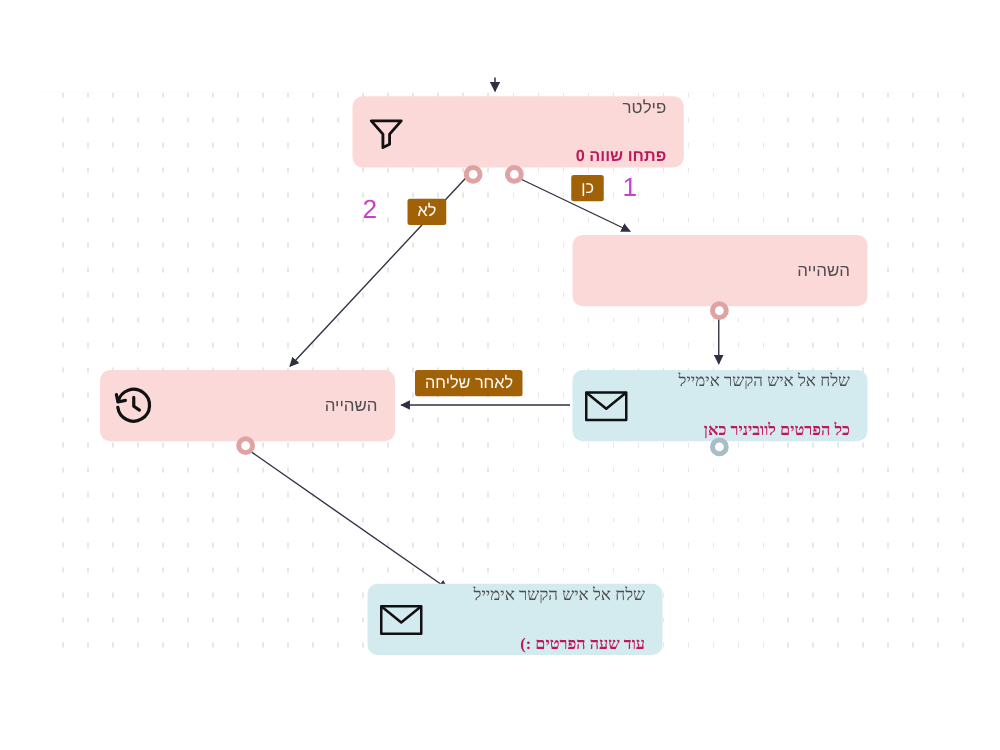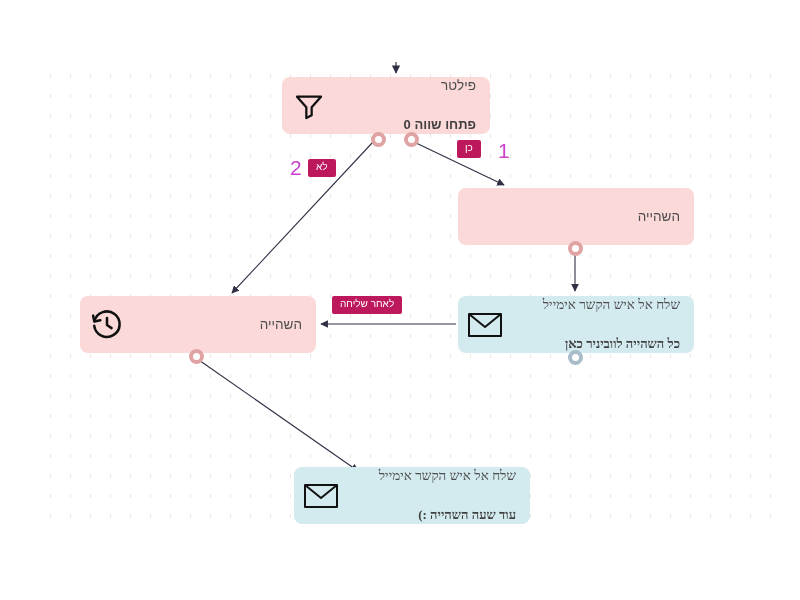--- a/index.html
+++ b/index.html
@@ -84,42 +84,42 @@
   }
   .node-title {
     font-size: 13.5px;
     font-weight: 400;
     color: #4d4d4d;
     white-space: nowrap;
   }
   .node-sub {
     font-size: 13px;
     font-weight: bold;
-    color: #404040;
+    color: #be185d;
     white-space: nowrap;
     margin-top: 20px;
   }
   
   .handle {
     position: absolute;
     width: 15px;
     height: 15px;
     border-radius: 50%;
     box-sizing: border-box;
     background: #ffffff;
   }
   .handle.pink { border: 4px solid #e0a3a3; }
   .handle.blue { border: 4px solid #a8bcc9; }
 
   
   .edge-label {
     position: absolute;
-    background: #be185d;
+    background: #a16207;
     color: #ffffff;
-    font-size: 10px;
+    font-size: 13px;
     padding: 2px 8px 3px 8px;
     border-radius: 2px;
     white-space: nowrap;
     direction: rtl;
     line-height: 1.25;
   }
   .branch-num {
     position: absolute;
     color: #cc3fcc;
     font-size: 21px;
@@ -162,21 +162,21 @@
 
     <g>
       <path d="M 456 324 L 321 324" stroke="#2f3044" stroke-width="1.1" fill="none" marker-end="url(#arrow)"></path>
     </g>
 
     <g>
       <path d="M 196 358 L 358 471" stroke="#2f3044" stroke-width="1.1" fill="none" marker-end="url(#arrow)"></path>
     </g>
   </svg>
 
-  <div class="node pink" style="left:282px; top:77px; width:208px; height:57px;">
+  <div class="node pink" style="left:282px; top:77px; width:265px; height:57px;">
     <div class="node-icon">
       <svg width="32" height="32" viewBox="0 0 24 24" fill="none" stroke="#111111" stroke-width="1.7" stroke-linecap="round" stroke-linejoin="round">
         <path d="M3 5 h18 l-7 8 v6 l-4 2 v-8 z"></path>
       </svg>
     </div>
     <div class="node-text">
       <div class="node-title">פילטר</div>
       <div class="node-sub">פתחו שווה 0</div>
     </div>
   </div>
@@ -189,21 +189,21 @@
 
   <div class="node teal" style="left:458px; top:296px; width:236px; height:57px;">
     <div class="node-icon">
       <svg width="36" height="28" viewBox="0 0 36 28" fill="none" stroke="#111111" stroke-width="2" stroke-linejoin="round">
         <rect x="2" y="3" width="32" height="22"></rect>
         <path d="M2 3 L18 16 L34 3"></path>
       </svg>
     </div>
     <div class="node-text">
       <div class="node-title">שלח אל איש הקשר אימייל</div>
-      <div class="node-sub">כל השהייה לווביניר כאן</div>
+      <div class="node-sub">כל הפרטים לווביניר כאן</div>
     </div>
   </div>
 
   <div class="node pink" style="left:80px; top:296px; width:236px; height:57px;">
     <div class="node-icon">
       <svg width="34" height="34" viewBox="0 0 24 24" fill="none" stroke="#111111" stroke-width="1.8" stroke-linecap="round" stroke-linejoin="round">
         <path d="M3.2 9.2 A9 9 0 1 1 3 12.6"></path>
         <path d="M2.2 5.4 L3.1 9.6 L7.3 8.7"></path>
         <path d="M12 7 V12 L15.2 14.2"></path>
       </svg>
@@ -215,30 +215,30 @@
 
   <div class="node teal" style="left:294px; top:467px; width:236px; height:57px;">
     <div class="node-icon">
       <svg width="36" height="28" viewBox="0 0 36 28" fill="none" stroke="#111111" stroke-width="2" stroke-linejoin="round">
         <rect x="2" y="3" width="32" height="22"></rect>
         <path d="M2 3 L18 16 L34 3"></path>
       </svg>
     </div>
     <div class="node-text">
       <div class="node-title">שלח אל איש הקשר אימייל</div>
-      <div class="node-sub">עוד שעה השהייה :)</div>
+      <div class="node-sub">עוד שעה הפרטים :)</div>
     </div>
   </div>
 
   <div class="handle pink" style="left:371px; top:132px;"></div>
   <div class="handle pink" style="left:404px; top:132px;"></div>
   <div class="handle pink" style="left:568px; top:241px;"></div>
   <div class="handle blue" style="left:568px; top:350px;"></div>
   <div class="handle pink" style="left:189px; top:349px;"></div>
 
   <div class="edge-label" style="left:457px; top:140px;">כן</div>
-  <div class="edge-label" style="left:308px; top:159px;text-align:right;">לא</div>
+  <div class="edge-label" style="left:326px; top:159px;text-align:right;">לא</div>
   <div class="edge-label" style="left:332px; top:296px;">לאחר שליחה</div>
 
   <div class="branch-num" style="left:498px; top:140px;">1</div>
   <div class="branch-num" style="left:290px; top:157px;">2</div>
 
 </div>
 
 </body></html>

